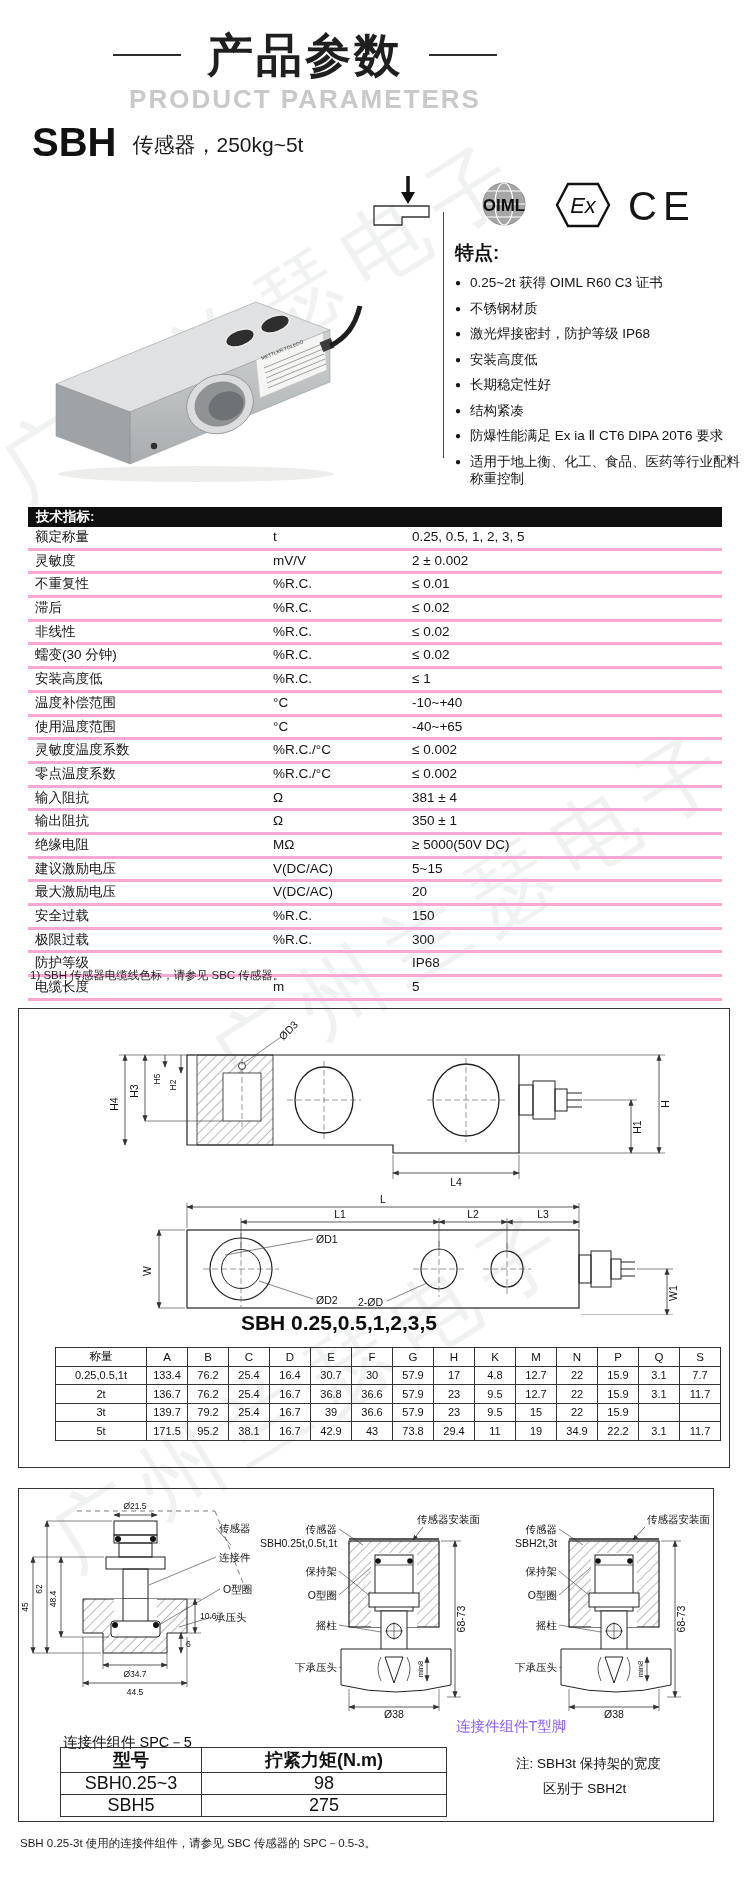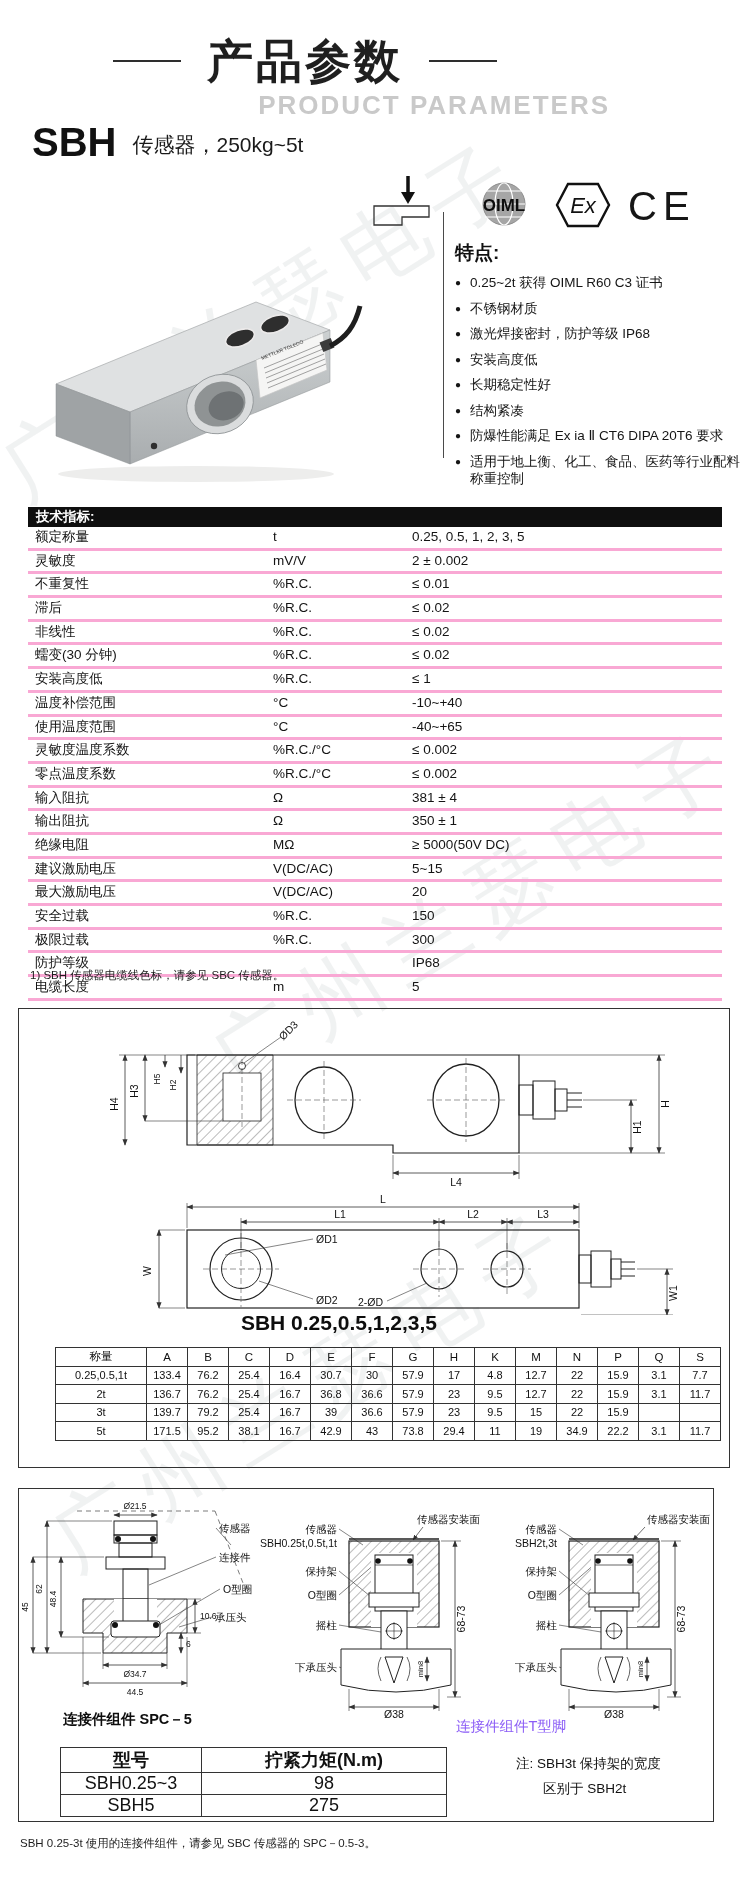--- a/index.html
+++ b/index.html
@@ -3,21 +3,21 @@
 <meta charset="utf-8">
 <style>
   html,body{margin:0;padding:0;background:#fff;}
   #page{position:relative;width:750px;height:1890px;background:#fff;overflow:hidden;
         font-family:"Liberation Sans","DejaVu Sans",sans-serif;color:#151515;}
   .abs{position:absolute;}
   
   .wm{position:absolute;font-size:84px;letter-spacing:16px;color:#8e979b;opacity:.12;
       transform:rotate(-32deg);transform-origin:left top;white-space:nowrap;pointer-events:none;}
   
-  .hdr{position:absolute;left:0;top:34px;width:610px;text-align:right;}
+  .hdr{position:absolute;left:0;top:28px;width:610px;text-align:center;}
   .hdr-row{display:flex;align-items:center;justify-content:center;gap:26px;}
   .hline{width:68px;height:2px;background:#2e2e2e;}
   .htitle{font-size:46px;font-weight:bold;color:#1f1f1f;letter-spacing:3px;line-height:54px;}
   .hsub{margin-top:2px;font-size:26px;color:#c9c9c9;letter-spacing:2px;font-weight:bold;}
   
   .ptitle{position:absolute;left:32px;top:122px;display:flex;align-items:flex-end;gap:16px;}
   .pmodel{font-size:40px;font-weight:bold;color:#111;line-height:40px;}
   .pdesc{font-size:21px;color:#1a1a1a;padding-bottom:3px;}
   .vdiv{position:absolute;left:443px;top:212px;width:1px;height:246px;background:#4a4a4a;}
   
@@ -38,21 +38,21 @@
   .sv{position:absolute;left:384px;}
   .fnote{position:absolute;left:30px;top:968px;font-size:11.5px;color:#1e1e1e;}
   
   .box1{position:absolute;left:18px;top:1008px;width:712px;height:460px;border:1px solid #333;box-sizing:border-box;}
   .box2{position:absolute;left:18px;top:1488px;width:696px;height:334px;border:1px solid #333;box-sizing:border-box;}
   .d1cap{position:absolute;left:170px;top:302px;width:300px;text-align:center;font-weight:bold;font-size:21px;color:#0d0d0d;}
   .dimt{position:absolute;left:36px;top:338px;border-collapse:collapse;font-size:11px;color:#111;}
   .dimt th,.dimt td{border:1px solid #333;text-align:center;height:17.5px;padding:0 2px;font-weight:normal;min-width:36px;}
   .dimt th{font-size:11.5px;}
   .dimt .c0{width:86px;}
-  .d2capL{position:absolute;left:44px;top:221px;font-weight:bold;font-size:14.5px;color:#0d0d0d;}
+  .d2capL{position:absolute;left:44px;top:244px;font-weight:normal;font-size:14.5px;color:#0d0d0d;}
   .d2capR{position:absolute;left:437px;top:228px;font-weight:normal;font-size:14.5px;color:#8b5cf6;}
   .tq{position:absolute;left:41px;top:258px;border-collapse:collapse;font-size:18px;color:#111;text-align:center;padding-left:12px;}
   .tq th,.tq td{border:1px solid #333;height:19px;padding:0 6px;}
   .tq th{font-weight:bold;}
   .tq .t0{width:128px;}  .tq .t1{width:232px;}
   .note{position:absolute;left:497px;top:262px;font-size:13.5px;color:#111;line-height:25px;}
   .note .ind{padding-left:27px;}
   .footer{position:absolute;left:20px;top:1836px;font-size:11.5px;color:#1e1e1e;}
   
   .dl{font-size:10.5px;fill:#111;}

